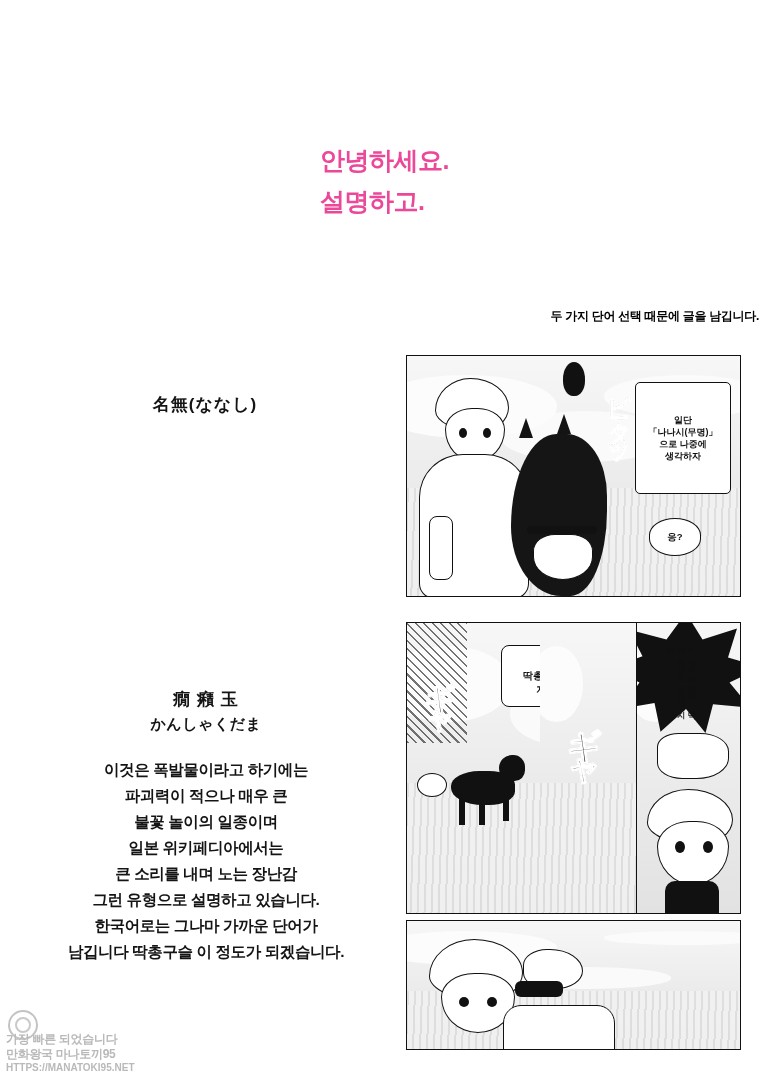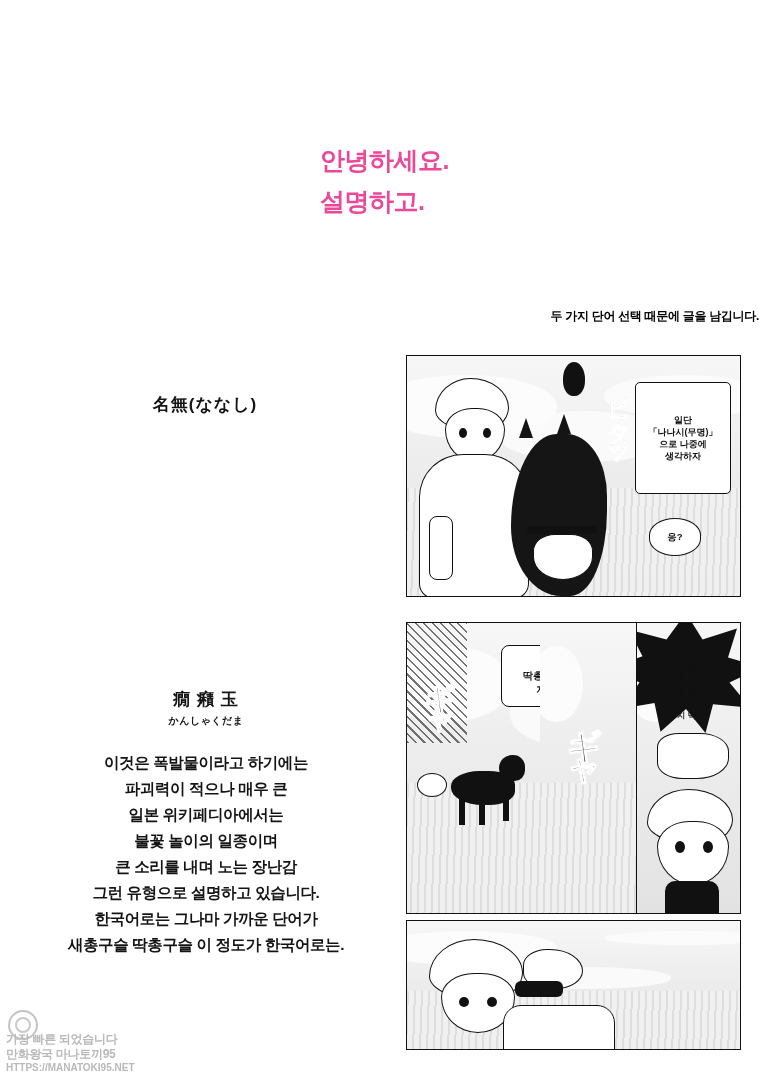--- a/index.html
+++ b/index.html
@@ -53,21 +53,21 @@
     text-align: center;
     color: #141414;
   }
   .note-title {
     font-size: 17px;
     font-weight: 700;
     line-height: 1.5;
     letter-spacing: 1px;
   }
   .note-title .sub {
-    font-size: 10px;
+    font-size: 15px;
     letter-spacing: 0.5px;
   }
   .note-body {
     margin-top: 22px;
     font-size: 15.5px;
     line-height: 1.68;
     font-weight: 700;
     letter-spacing: -0.4px;
   }
   .note-body div { white-space: nowrap; }
@@ -243,26 +243,26 @@
   </div>
 
   <div class="note-block" id="block-kanshaku">
     <div class="note-title">
       <div>癇 癪 玉</div>
       <div class="sub">かんしゃくだま</div>
     </div>
     <div class="note-body">
       <div>이것은 폭발물이라고 하기에는</div>
       <div>파괴력이 적으나 매우 큰</div>
+      <div>불꽃 놀이의 일종이며</div>
       <div>일본 위키페디아에서는</div>
-      <div>불꽃 놀이의 일종이며</div>
       <div>큰 소리를 내며 노는 장난감</div>
       <div>그런 유형으로 설명하고 있습니다.</div>
       <div>한국어로는 그나마 가까운 단어가</div>
-      <div>새총구슬 딱총구슬 이 정도가 한국어로는.</div>
+      <div>남깁니다 딱총구슬 이 정도가 되겠습니다.</div>
     </div>
   </div>
 
   <div class="panel" style="left:406px; top:355px; width:333px; height:240px;">
     <div class="sky"></div>
     <div class="ground"></div>
 
     <div class="shape hair" style="left:28px; top:22px; width:72px; height:52px;"></div>
     <div class="shape face" style="left:38px; top:52px; width:58px; height:52px;"></div>
     <div class="shape eye" style="left:52px; top:72px; width:8px; height:10px;"></div>

